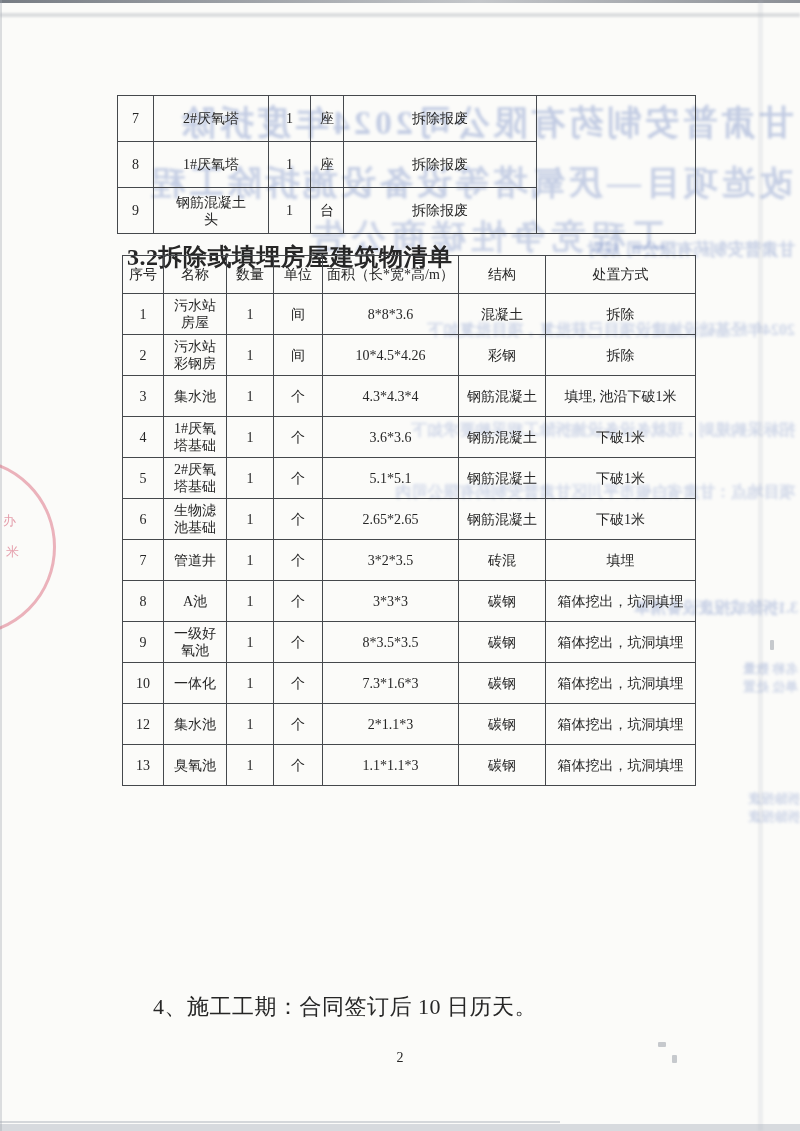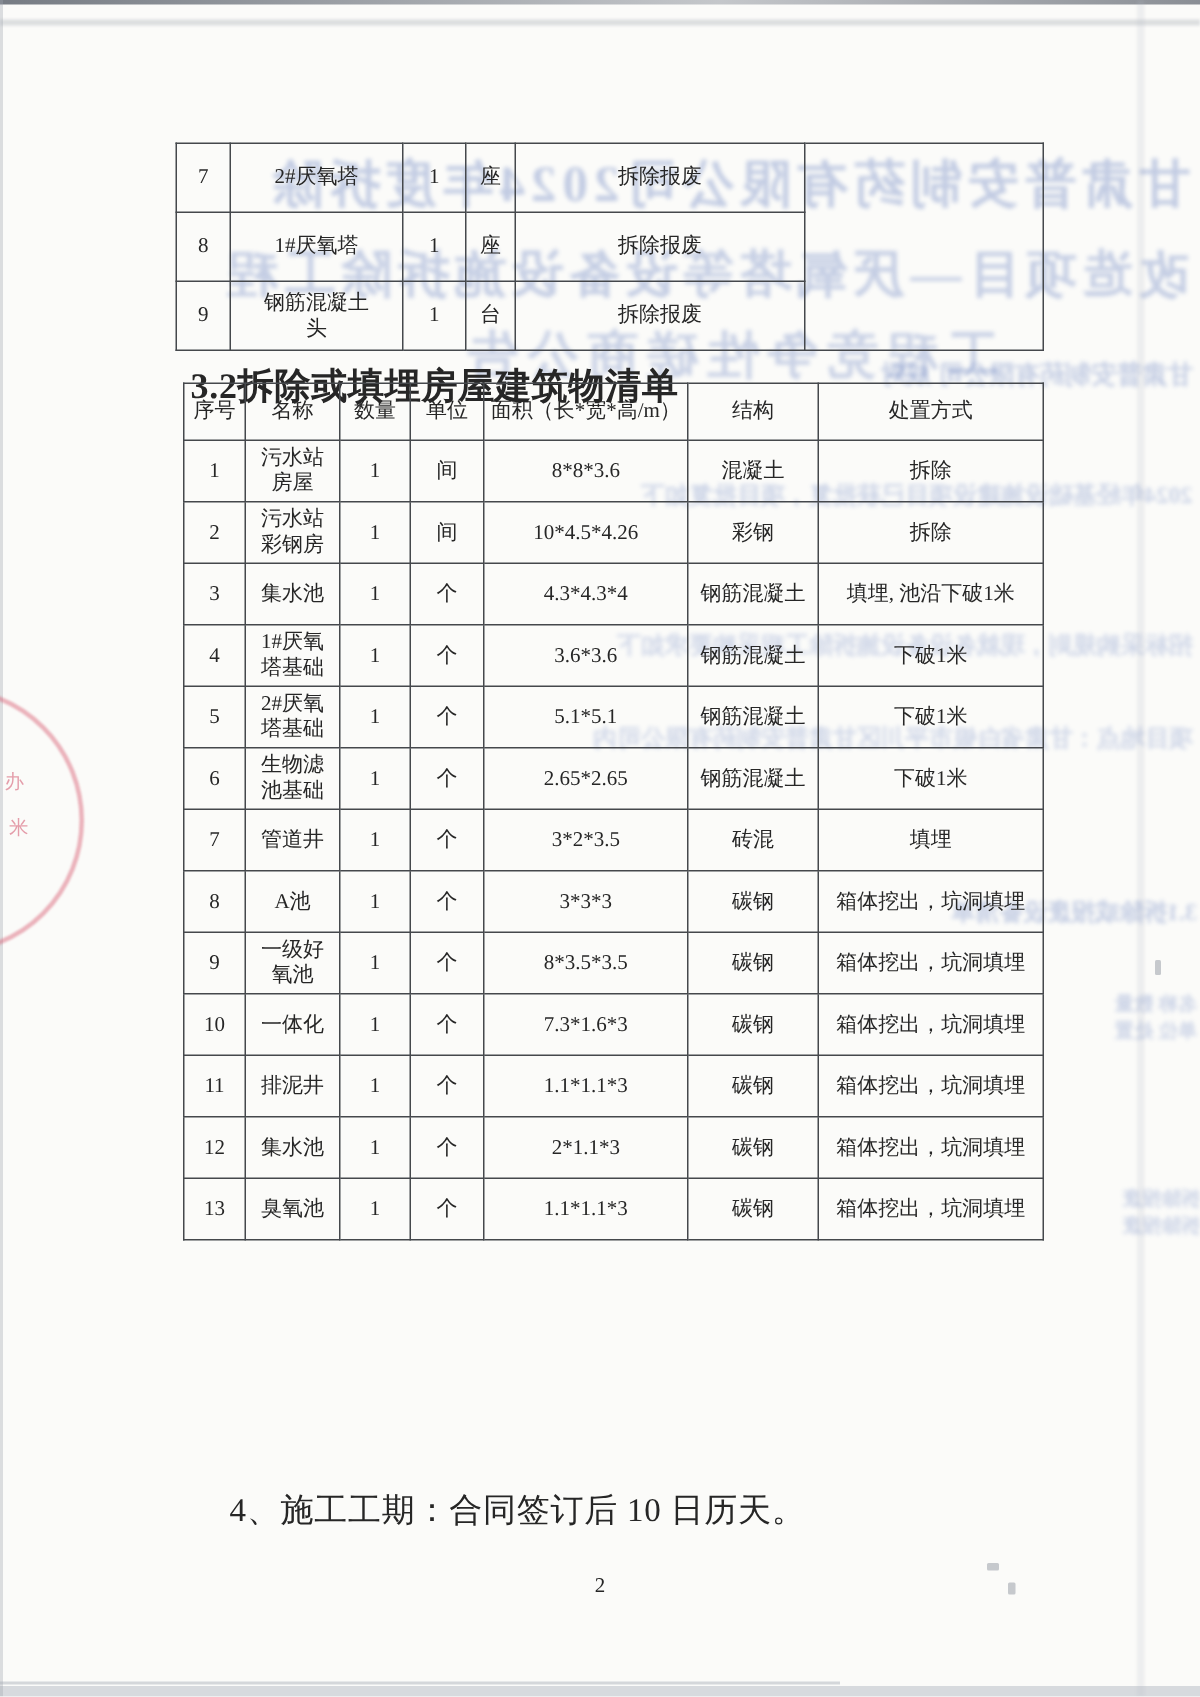--- a/index.html
+++ b/index.html
@@ -235,29 +235,20 @@
         <tr>
           <td>10</td>
           <td>一体化</td>
           <td>1</td>
           <td>个</td>
           <td>7.3*1.6*3</td>
           <td>碳钢</td>
           <td>箱体挖出，坑洞填埋</td>
         </tr>
         <tr>
-          <td>11</td>
-          <td>排泥井</td>
-          <td>1</td>
-          <td>个</td>
-          <td>1.1*1.1*3</td>
-          <td>碳钢</td>
-          <td>箱体挖出，坑洞填埋</td>
-        </tr>
-        <tr>
           <td>12</td>
           <td>集水池</td>
           <td>1</td>
           <td>个</td>
           <td>2*1.1*3</td>
           <td>碳钢</td>
           <td>箱体挖出，坑洞填埋</td>
         </tr>
         <tr>
           <td>13</td>

